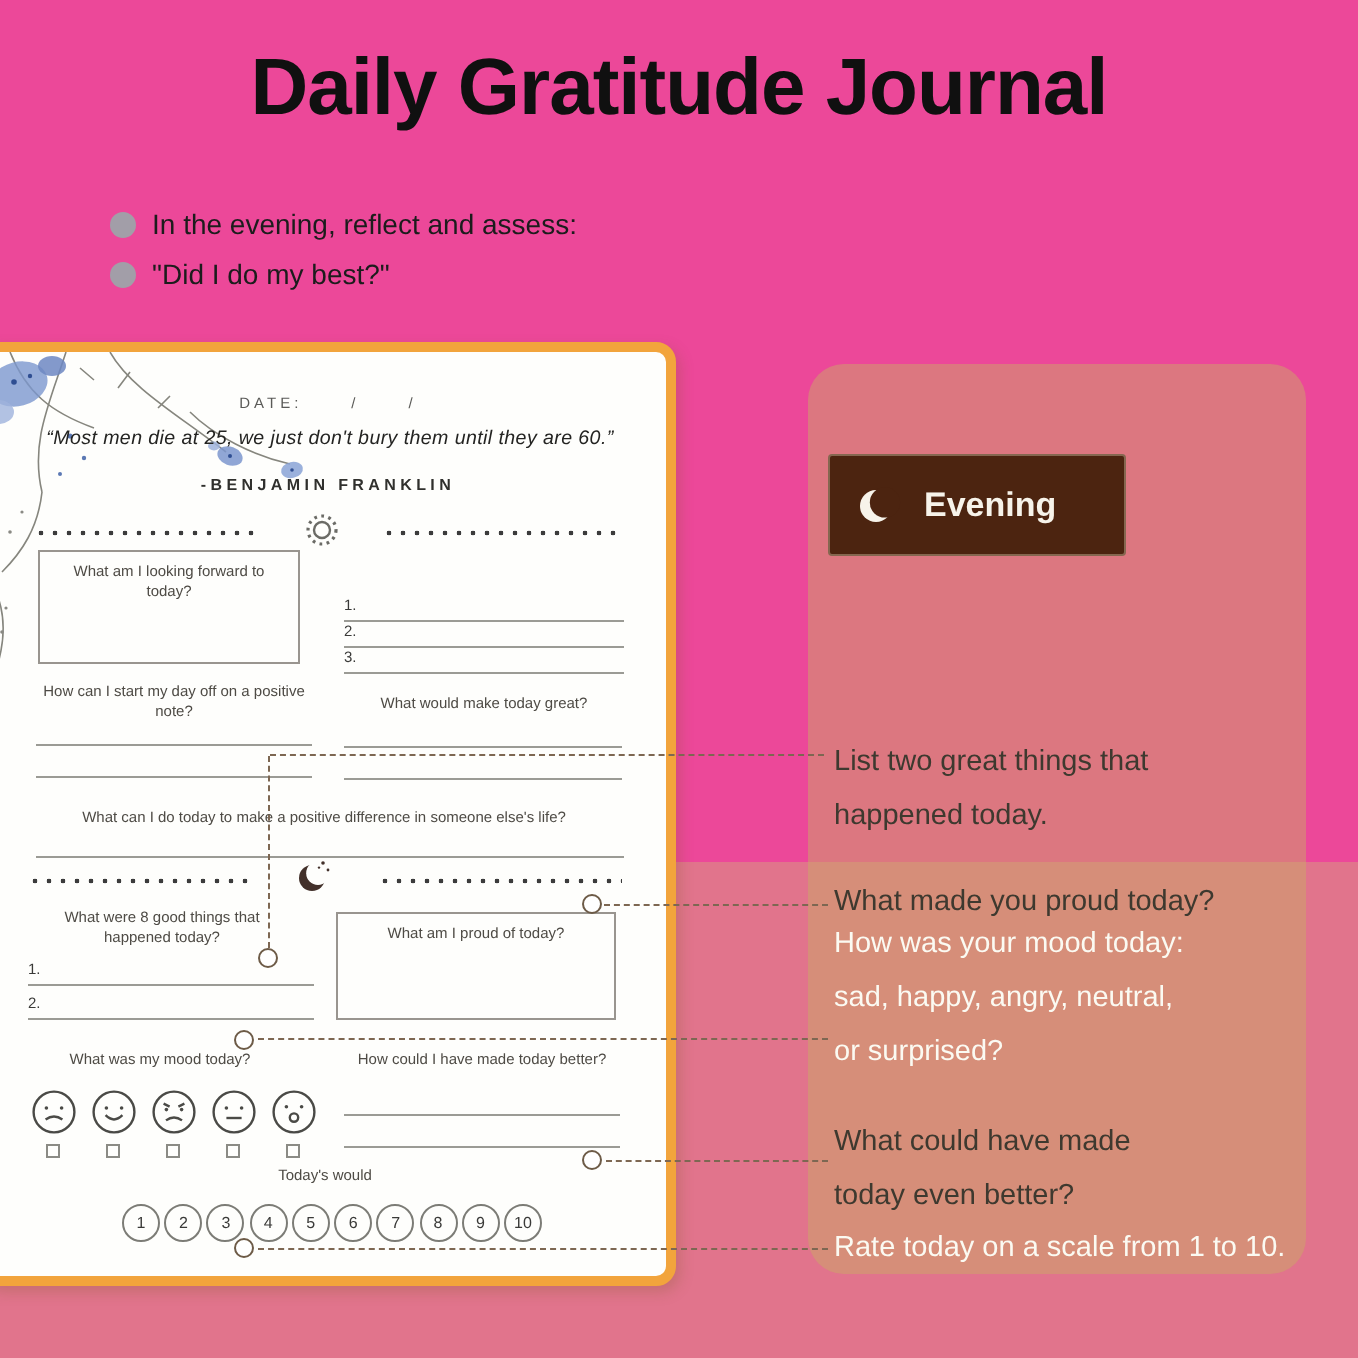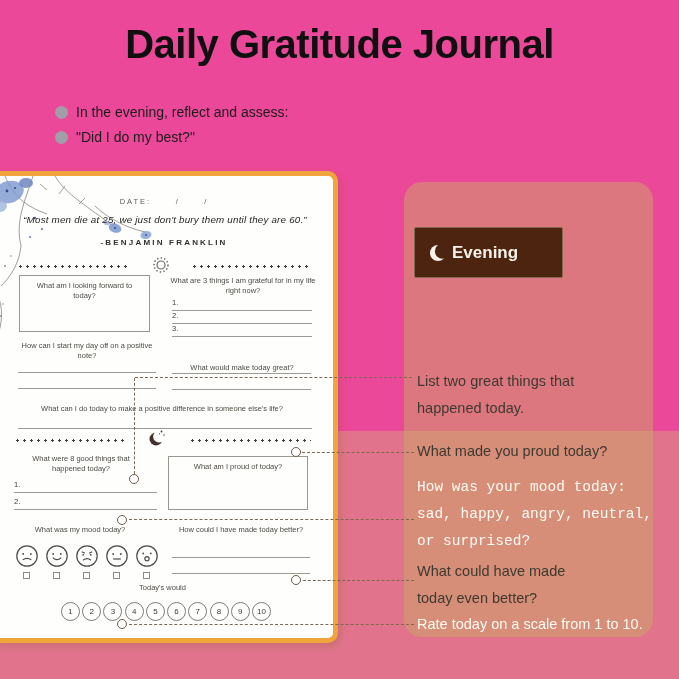--- a/index.html
+++ b/index.html
@@ -10,21 +10,21 @@
          font-size:40px;font-weight:600;letter-spacing:-0.5px;color:#101010;}
   .bullet{position:absolute;width:13px;height:13px;border-radius:50%;background:#A29EA8;}
   .bullet-text{position:absolute;font-size:14px;color:#1c1c1c;}
   
   .band{position:absolute;left:0;top:431px;width:679px;height:248px;background:rgba(209,183,119,0.40);}
   .panel{position:absolute;left:404px;top:182px;width:249px;height:455px;border-radius:18px;
          background:rgba(202,172,100,0.48);}
   
   .badge{position:absolute;left:414px;top:227px;width:149px;height:51px;background:#4C2410;
          border:1px solid rgba(240,230,200,0.35);box-sizing:border-box;border-radius:2px;
-         display:flex;align-items:center;padding-left:13px;}
+         display:flex;align-items:center;gap:10px;padding-left:13px;}
   .badge-label{color:#F7F3EA;font-size:17px;font-weight:600;}
   
   .ann{position:absolute;left:417px;width:250px;font-size:14.5px;line-height:27px;
        white-space:pre-line;}
   .ann-dark{color:#3E392F;}
   .ann-light{color:#FBFAF2;}
   
   .journal{position:absolute;left:-10px;top:171px;width:338px;height:462px;background:#FEFEFC;
            border:5px solid #F2A43C;border-radius:10px;box-shadow:2px 3px 7px rgba(120,90,30,0.25);}
   .jlabel{position:absolute;font-size:7.5px;line-height:9.5px;color:#4e4b45;text-align:center;}
@@ -71,21 +71,21 @@
         <circle cx="10" cy="12" r="8" fill="#F7F3EA"></circle>
         <circle cx="14.5" cy="10.2" r="7.6" fill="#4C2410"></circle>
       </svg>
     </span>
     <span class="badge-label">Evening</span>
   </div>
 
   <div class="ann ann-dark" style="top:368px;">List two great things that
 happened today.</div>
   <div class="ann ann-dark" style="top:438px;">What made you proud today?</div>
-  <div class="ann ann-light" style="top:474px;font-family:Liberation Mono, monospace;">How was your mood today:
+  <div class="ann ann-light" style="top:459px;">How was your mood today:
 sad, happy, angry, neutral,
 or surprised?</div>
   <div class="ann ann-dark" style="top:558px;">What could have made
 today even better?</div>
   <div class="ann ann-light" style="top:611px;">Rate today on a scale from 1 to 10.</div>
 
   <div class="journal">
 
     <div style="position:absolute;left:0;top:0;">
       <svg width="160" height="175" viewBox="0 0 160 175">
@@ -130,27 +130,26 @@
         <circle cx="9" cy="9" r="4" stroke="#6b6b66" stroke-width="1.2"></circle>
         <circle cx="9" cy="9" r="7" stroke="#6b6b66" stroke-width="1.6" stroke-dasharray="1.4 2.2"></circle>
       </svg>
     </div>
     <div class="dots" style="left:196px;top:89px;width:120px;"></div>
 
     <div class="jbox" style="left:24px;top:99px;width:131px;height:57px;">
       <div class="jboxlabel">What am I looking forward to today?</div>
     </div>
 
-    <div class="jlabel" style="left:175px;top:100px;width:146px;">What are 3 things I am grateful for in my life right now?</div>
     <div class="numrow" style="left:177px;top:122px;width:140px;">1.</div>
     <div class="numrow" style="left:177px;top:135px;width:140px;">2.</div>
     <div class="numrow" style="left:177px;top:148px;width:140px;">3.</div>
 
     <div class="jlabel" style="left:22px;top:165px;width:140px;">How can I start my day off on a positive note?</div>
-    <div class="jlabel" style="left:177px;top:171px;width:140px;margin-top:16px;">What would make today great?</div>
+    <div class="jlabel" style="left:177px;top:171px;width:140px;">What would make today great?</div>
     <div class="wline" style="left:23px;top:196px;width:138px;"></div>
     <div class="wline" style="left:23px;top:212px;width:138px;"></div>
     <div class="wline" style="left:177px;top:197px;width:139px;"></div>
     <div class="wline" style="left:177px;top:213px;width:139px;"></div>
 
     <div class="jlabel" style="left:16px;top:228px;width:302px;">What can I do today to make a positive difference in someone else's life?</div>
     <div class="wline" style="left:23px;top:252px;width:294px;"></div>
 
     <div class="dots" style="left:19px;top:263px;width:114px;"></div>
     <div style="position:absolute;left:153px;top:252px;">

